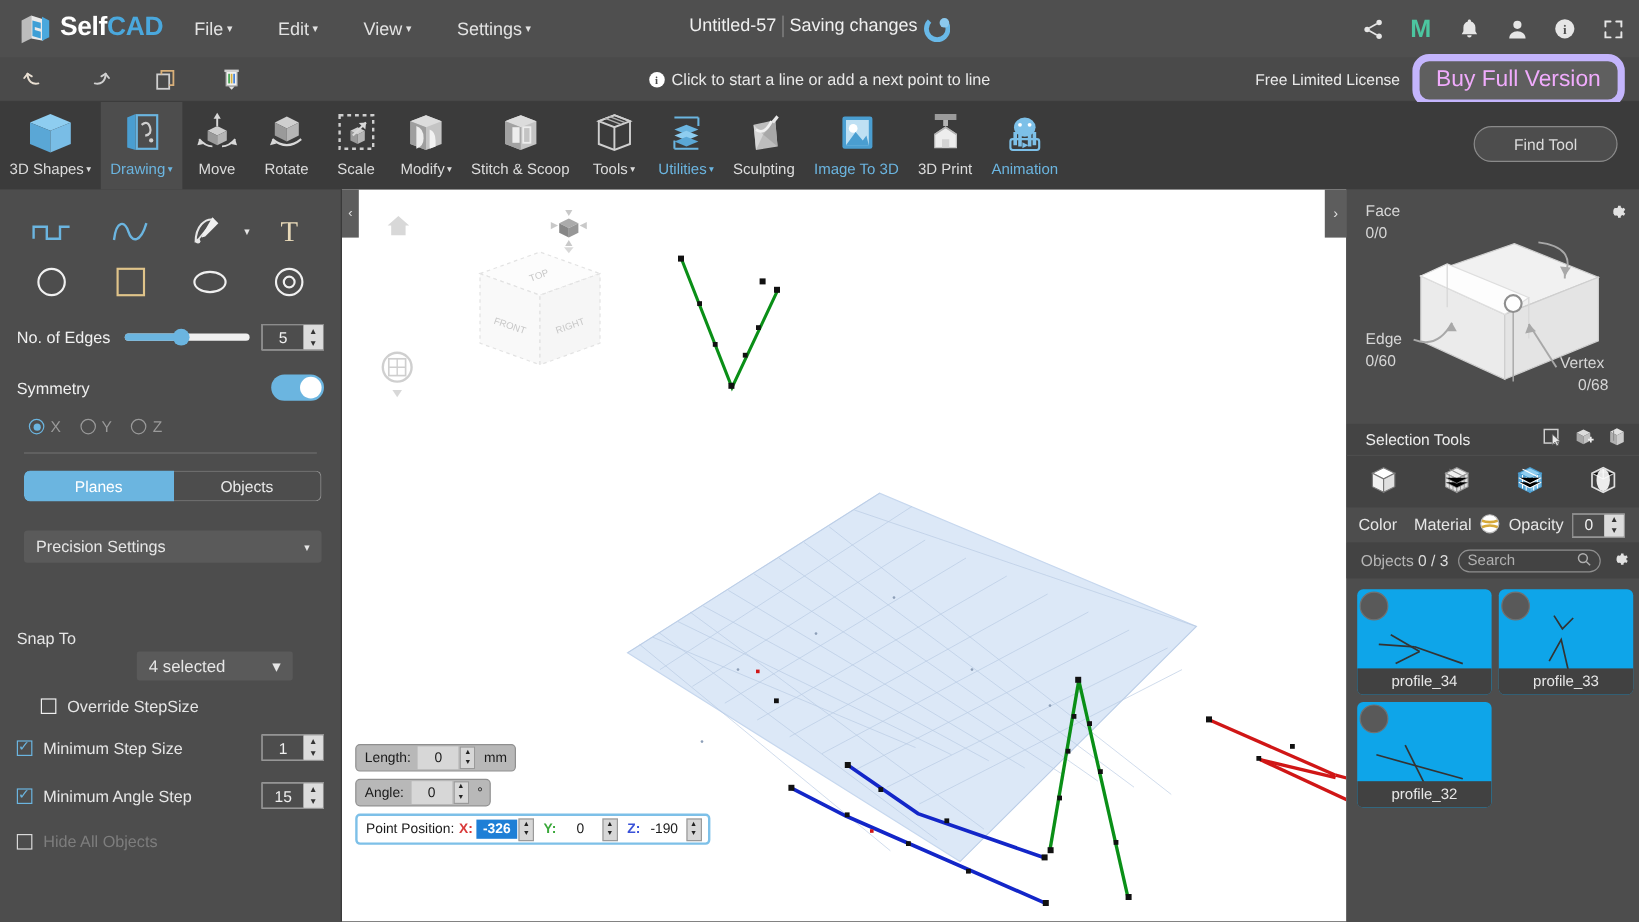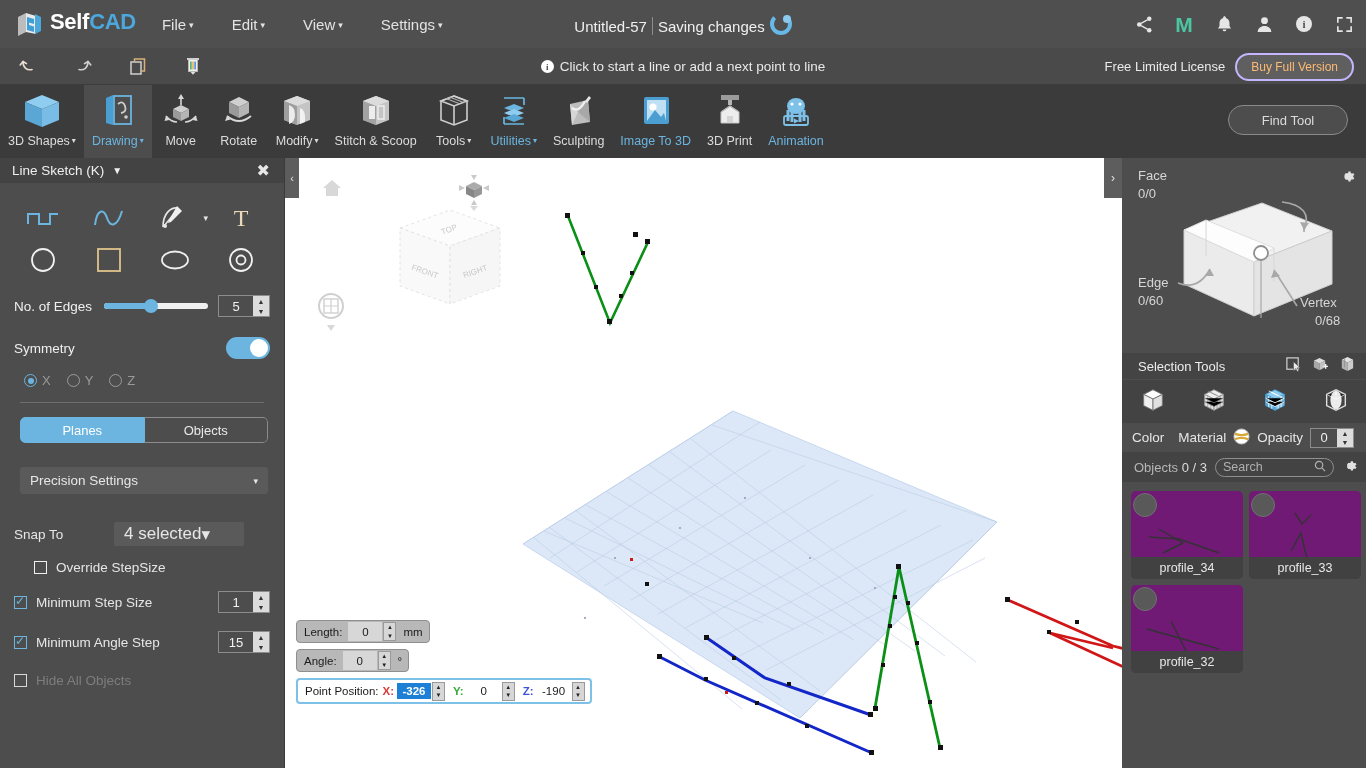--- a/index.html
+++ b/index.html
@@ -24,21 +24,21 @@
   .menu-item {
     color:#e3e3e3; font-size:15px; padding:6px 12px; margin-left:14px;
     cursor:pointer; white-space:nowrap;
   }
   .menu-item .caret { font-size:9px; margin-left:3px; position:relative; top:-2px;}
   .title-block {
     position:absolute; left:0; right:0; top:0; height:48px;
     display:flex; align-items:center; justify-content:center;
     pointer-events:none;
   }
-  .title-inner { display:flex; align-items:flex-end; gap:5px; pointer-events:auto;}
+  .title-inner { display:flex; align-items:flex-start; gap:5px; pointer-events:auto;}
   .doc-title { font-size:15px; color:#f0f0f0; }
   .title-sep { width:1px; height:18px; background:#8c8c8c; }
   .saving-text { font-size:15px; color:#f0f0f0; }
   .spinner {
     width:22px; height:22px; border-radius:50%;
     border:4px solid #69b9e8; border-top-color:transparent;
     position:relative;
   }
   .spinner:after{
     content:""; position:absolute; width:8px;height:8px;border-radius:50%;
@@ -64,22 +64,22 @@
   }
   .hint span.txt { font-size:13.5px; color:#e9e9e9; margin-left:6px;}
   .info-dot {
     width:13px;height:13px;border-radius:50%;background:#ffffff;color:#4a4a4a;
     font-size:9px; font-weight:bold; display:flex;align-items:center;justify-content:center;
     font-family:"Liberation Serif", serif;
   }
   .license-wrap { position:absolute; right:12px; top:0; height:37px; display:flex; align-items:center; gap:10px;}
   .license-text { font-size:13px; color:#eaeaea;}
   .buy-btn {
-    background:#5f5f5f; color:#fdba74; border-radius:14px; padding:5px 14px;
-    font-size:12px; cursor:pointer; border:2px solid #c4b5fd;
+    background:#5f5f5f; color:#f0abfc; border-radius:14px; padding:5px 14px;
+    font-size:19px; cursor:pointer; border:6px solid #c4b5fd;
   }
 
   
   .ribbon {
     position:absolute; left:0; top:85px; width:1366px; height:73px;
     background:#3b3b3b; display:flex; align-items:flex-start;
   }
   .rb {
     height:73px; min-width:52px; padding:6px 8px 0 8px;
     display:flex; flex-direction:column; align-items:center; justify-content:flex-start;
@@ -144,22 +144,22 @@
   .dropdown {
     margin:24px 16px 0 20px; height:27px; background:#5a5a5a; border-radius:3px;
     display:flex; align-items:center; padding:0 10px; font-size:13.5px; cursor:pointer;
     justify-content:space-between;
   }
   .dropdown .dcaret { font-size:9px; }
   .snap-row { display:flex; align-items:center; padding:0 14px; margin-top:28px;}
   .snap-lbl { width:100px; font-size:13.5px;}
   .snap-select {
     width:130px; height:24px; background:#5a5a5a; border-radius:2px;
-    display:flex; align-items:center; justify-content:flex-start; padding:0 10px;
-    font-size:17px; cursor:pointer;
+    display:flex; align-items:center; justify-content:space-between; padding:0 10px;
+    font-size:14px; cursor:pointer;margin-top:46px;
   }
   .chk-row { display:flex; align-items:center; padding:0 14px; margin-top:16px;}
   .chk-row.indent { padding-left:34px; margin-top:14px; }
   .cbox { width:13px;height:13px;border:1.5px solid #d9d9d9; background:#4d4d4d; margin-right:9px; position:relative;}
   .cbox.on { border-color:#6bb5e0;}
   .cbox.on:after{ content:"\2713"; position:absolute; left:0px; top:-3px; font-size:12px; color:#6bb5e0;}
   .cbox.dim { border-color:#f0f0f0; }
   .chk-lbl { font-size:13.5px; flex:1;}
   .chk-lbl.dim { color:#7d7d7d;}
 
@@ -233,21 +233,21 @@
   }
   .objects-lbl { font-size:13px; color:#b6b6b6; }
   .objects-lbl b { color:#dcdcdc; font-weight:normal;}
   .search-box {
     flex:1; height:19px; border:1px solid #8f8f8f; border-radius:10px;
     display:flex; align-items:center; padding:0 7px; justify-content:space-between;
     color:#b0b0b0; font-size:12.5px; cursor:text;
   }
   .obj-grid { display:flex; flex-wrap:wrap; gap:6px; padding:9px 0 0 9px; }
   .obj-card {
-    width:112px; height:88px; background:#701a75; border-radius:5px;
+    width:112px; height:88px; background:#0ea5e9; border-radius:5px;
     position:relative; overflow:hidden; cursor:pointer;
   }
   .obj-card .sel-circle {
     position:absolute; left:2px; top:2px; width:24px;height:24px;border-radius:50%;
     background:#595959; border:1px solid #707070; z-index:2;
   }
   .obj-card .name {
     position:absolute; left:0; right:0; bottom:0; height:22px; background:#414141;
     color:#e8e8e8; font-size:12.5px; display:flex; align-items:center; justify-content:center;
   }
@@ -424,20 +424,33 @@
           <path d="M21 5 L31 10 L21 15 L11 10 Z" fill="#cfcfcf"></path>
           <path d="M11 10 L21 15 L21 26 L11 21 Z" fill="#9a9a9a"></path>
           <path d="M31 10 L21 15 L21 26 L31 21 Z" fill="#b5b5b5"></path>
           <path d="M9 24 q12 10 24 0" fill="none" stroke="#d8d8d8" stroke-width="1.8"></path>
           <path d="M9 24 L7 29 L12.5 27.5 Z" fill="#d8d8d8"></path>
         </svg>
       </span>
       <span class="lbl"><span>Rotate</span></span>
     </div>
 
+    <div class="rb">
+      <span class="glyph">
+        <svg width="42" height="38" viewBox="0 0 42 38">
+          <rect x="7" y="4" width="28" height="28" fill="none" stroke="#cfcfcf" stroke-width="2" stroke-dasharray="3.2 3.2"></rect>
+          <path d="M16 17 L22 20 L22 28 L16 25 Z" fill="#9a9a9a"></path>
+          <path d="M22 20 L28 17 L28 25 L22 28 Z" fill="#b5b5b5"></path>
+          <path d="M16 17 L22 14 L28 17 L22 20 Z" fill="#cfcfcf"></path>
+          <path d="M18 21 L29 10" stroke="#d8d8d8" stroke-width="1.8" fill="none"></path>
+          <path d="M29 10 L23 10.5 L28.5 16 Z" fill="#d8d8d8"></path>
+        </svg>
+      </span>
+      <span class="lbl"><span>Scale</span></span>
+    </div>
 
 
     <div class="rb">
       <span class="glyph">
         <svg width="42" height="38" viewBox="0 0 42 38">
           <path d="M8 9 L21 4 L34 9 L34 28 L21 33 L8 28 Z" fill="#c4c4c4"></path>
           <path d="M21 4 L34 9 L21 14 L8 9 Z" fill="#dcdcdc"></path>
           <path d="M8 9 L21 14 L21 33 L8 28 Z" fill="#9e9e9e"></path>
           <path d="M13 13 q6 2 6 10 q0 7 -6 9 Z" fill="#ededed"></path>
           <path d="M24 16 q5 2 5 9 l0 5 -5 2 Z" fill="#f2f2f2"></path>
@@ -536,25 +549,20 @@
       </span>
       <span class="lbl"><span>Animation</span></span>
     </div>
 
     <div class="findtool">
       <span>Find Tool</span>
     </div>
   </div>
 
   <div class="leftpanel">
-    <div class="lp-header">
-      <span class="lp-title">Line Sketch (K)</span>
-      <span class="lp-caret">▼</span>
-      <span class="lp-close">✖</span>
-    </div>
 
     <div class="sketch-grid">
       <div class="sk">
         <svg width="34" height="24" viewBox="0 0 34 24" fill="none" stroke="#6bb5e0" stroke-width="2">
           <path d="M2 18 L2 8 L13 8 L13 18 L24 18 L24 8 L32 8"></path>
         </svg>
       </div>
       <div class="sk">
         <svg width="34" height="24" viewBox="0 0 34 24" fill="none" stroke="#6bb5e0" stroke-width="2">
           <path d="M3 19 C5 2 12 3 15 12 C18 21 25 22 30 5"></path>

